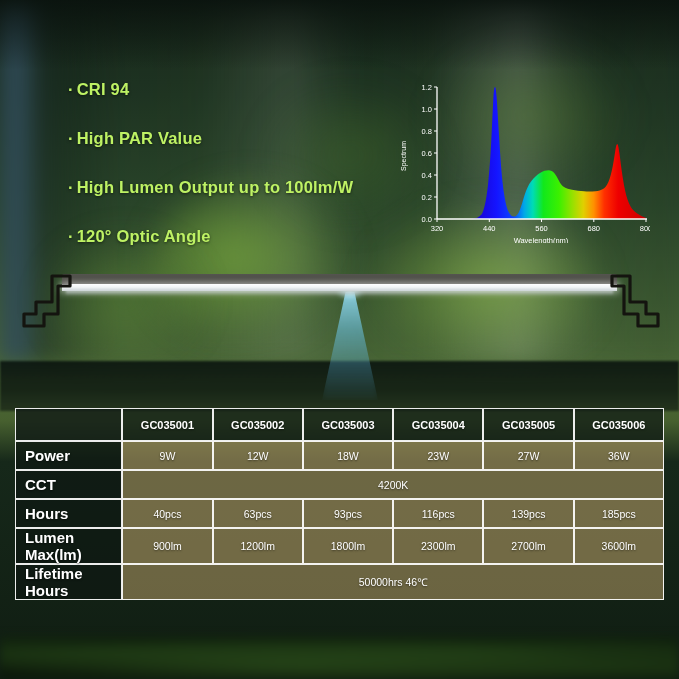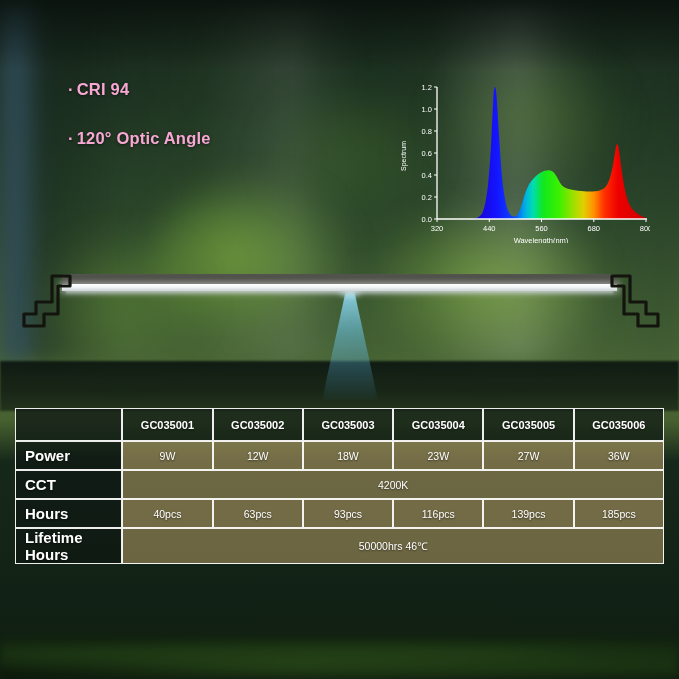--- a/index.html
+++ b/index.html
@@ -84,21 +84,21 @@
     position:absolute;left:4px;top:16px;width:calc(100% - 8px);height:5px;
     background:linear-gradient(180deg,rgba(210,218,220,.75),rgba(120,132,134,.18));
     filter:blur(1px);
   }
   .bracket{position:absolute;}
   .bracket svg{display:block;}
 
   
   .features{position:absolute;left:68px;top:80px;width:320px;}
   .feat{
-    color:#f9a8d4;font-weight:bold;font-size:16.5px;letter-spacing:.2px;
+    color:#bef264;font-weight:bold;font-size:16.5px;letter-spacing:.2px;
     margin-bottom:30px;white-space:nowrap;
     text-shadow:0 1px 3px rgba(0,0,0,.55);
   }
   .feat .dot{margin-right:3px;}
 
   
   .chart{position:absolute;left:398px;top:68px;width:252px;height:175px;}
   .chart svg{display:block;}
 
   
@@ -137,20 +137,26 @@
   <div class="bg-blob leaf3"></div>
   <div class="bg-blob leaf5"></div>
   <div class="bg-blob leaf1"></div>
   <div class="bg-blob leaf2"></div>
   <div class="bg-blob leaf4"></div>
   <div class="dark-top"></div>
 
   <div class="features">
     <div class="feat">
       <span class="dot">·</span><span>CRI 94</span>
+    </div>
+    <div class="feat">
+      <span class="dot">·</span><span>High PAR Value</span>
+    </div>
+    <div class="feat">
+      <span class="dot">·</span><span>High Lumen Output up to 100lm/W</span>
     </div>
     <div class="feat">
       <span class="dot">·</span><span>120° Optic Angle</span>
     </div>
   </div>
 
   <div class="chart">
     <svg width="252" height="175" viewBox="0 0 252 175">
       <defs>
         <linearGradient id="specgrad" x1="0" y1="0" x2="1" y2="0">
@@ -310,20 +316,29 @@
       <tr>
         <td class="lbl">Hours</td>
         <td>40pcs</td>
         <td>63pcs</td>
         <td>93pcs</td>
         <td>116pcs</td>
         <td>139pcs</td>
         <td>185pcs</td>
       </tr>
 
+      <tr>
+        <td class="lbl">Lumen Max(lm)</td>
+        <td>900lm</td>
+        <td>1200lm</td>
+        <td>1800lm</td>
+        <td>2300lm</td>
+        <td>2700lm</td>
+        <td>3600lm</td>
+      </tr>
 
 
       <tr>
         <td class="lbl">Lifetime Hours</td>
         <td class="span" colspan="6">50000hrs 46℃</td>
       </tr>
 
     </tbody>
   </table>
 

